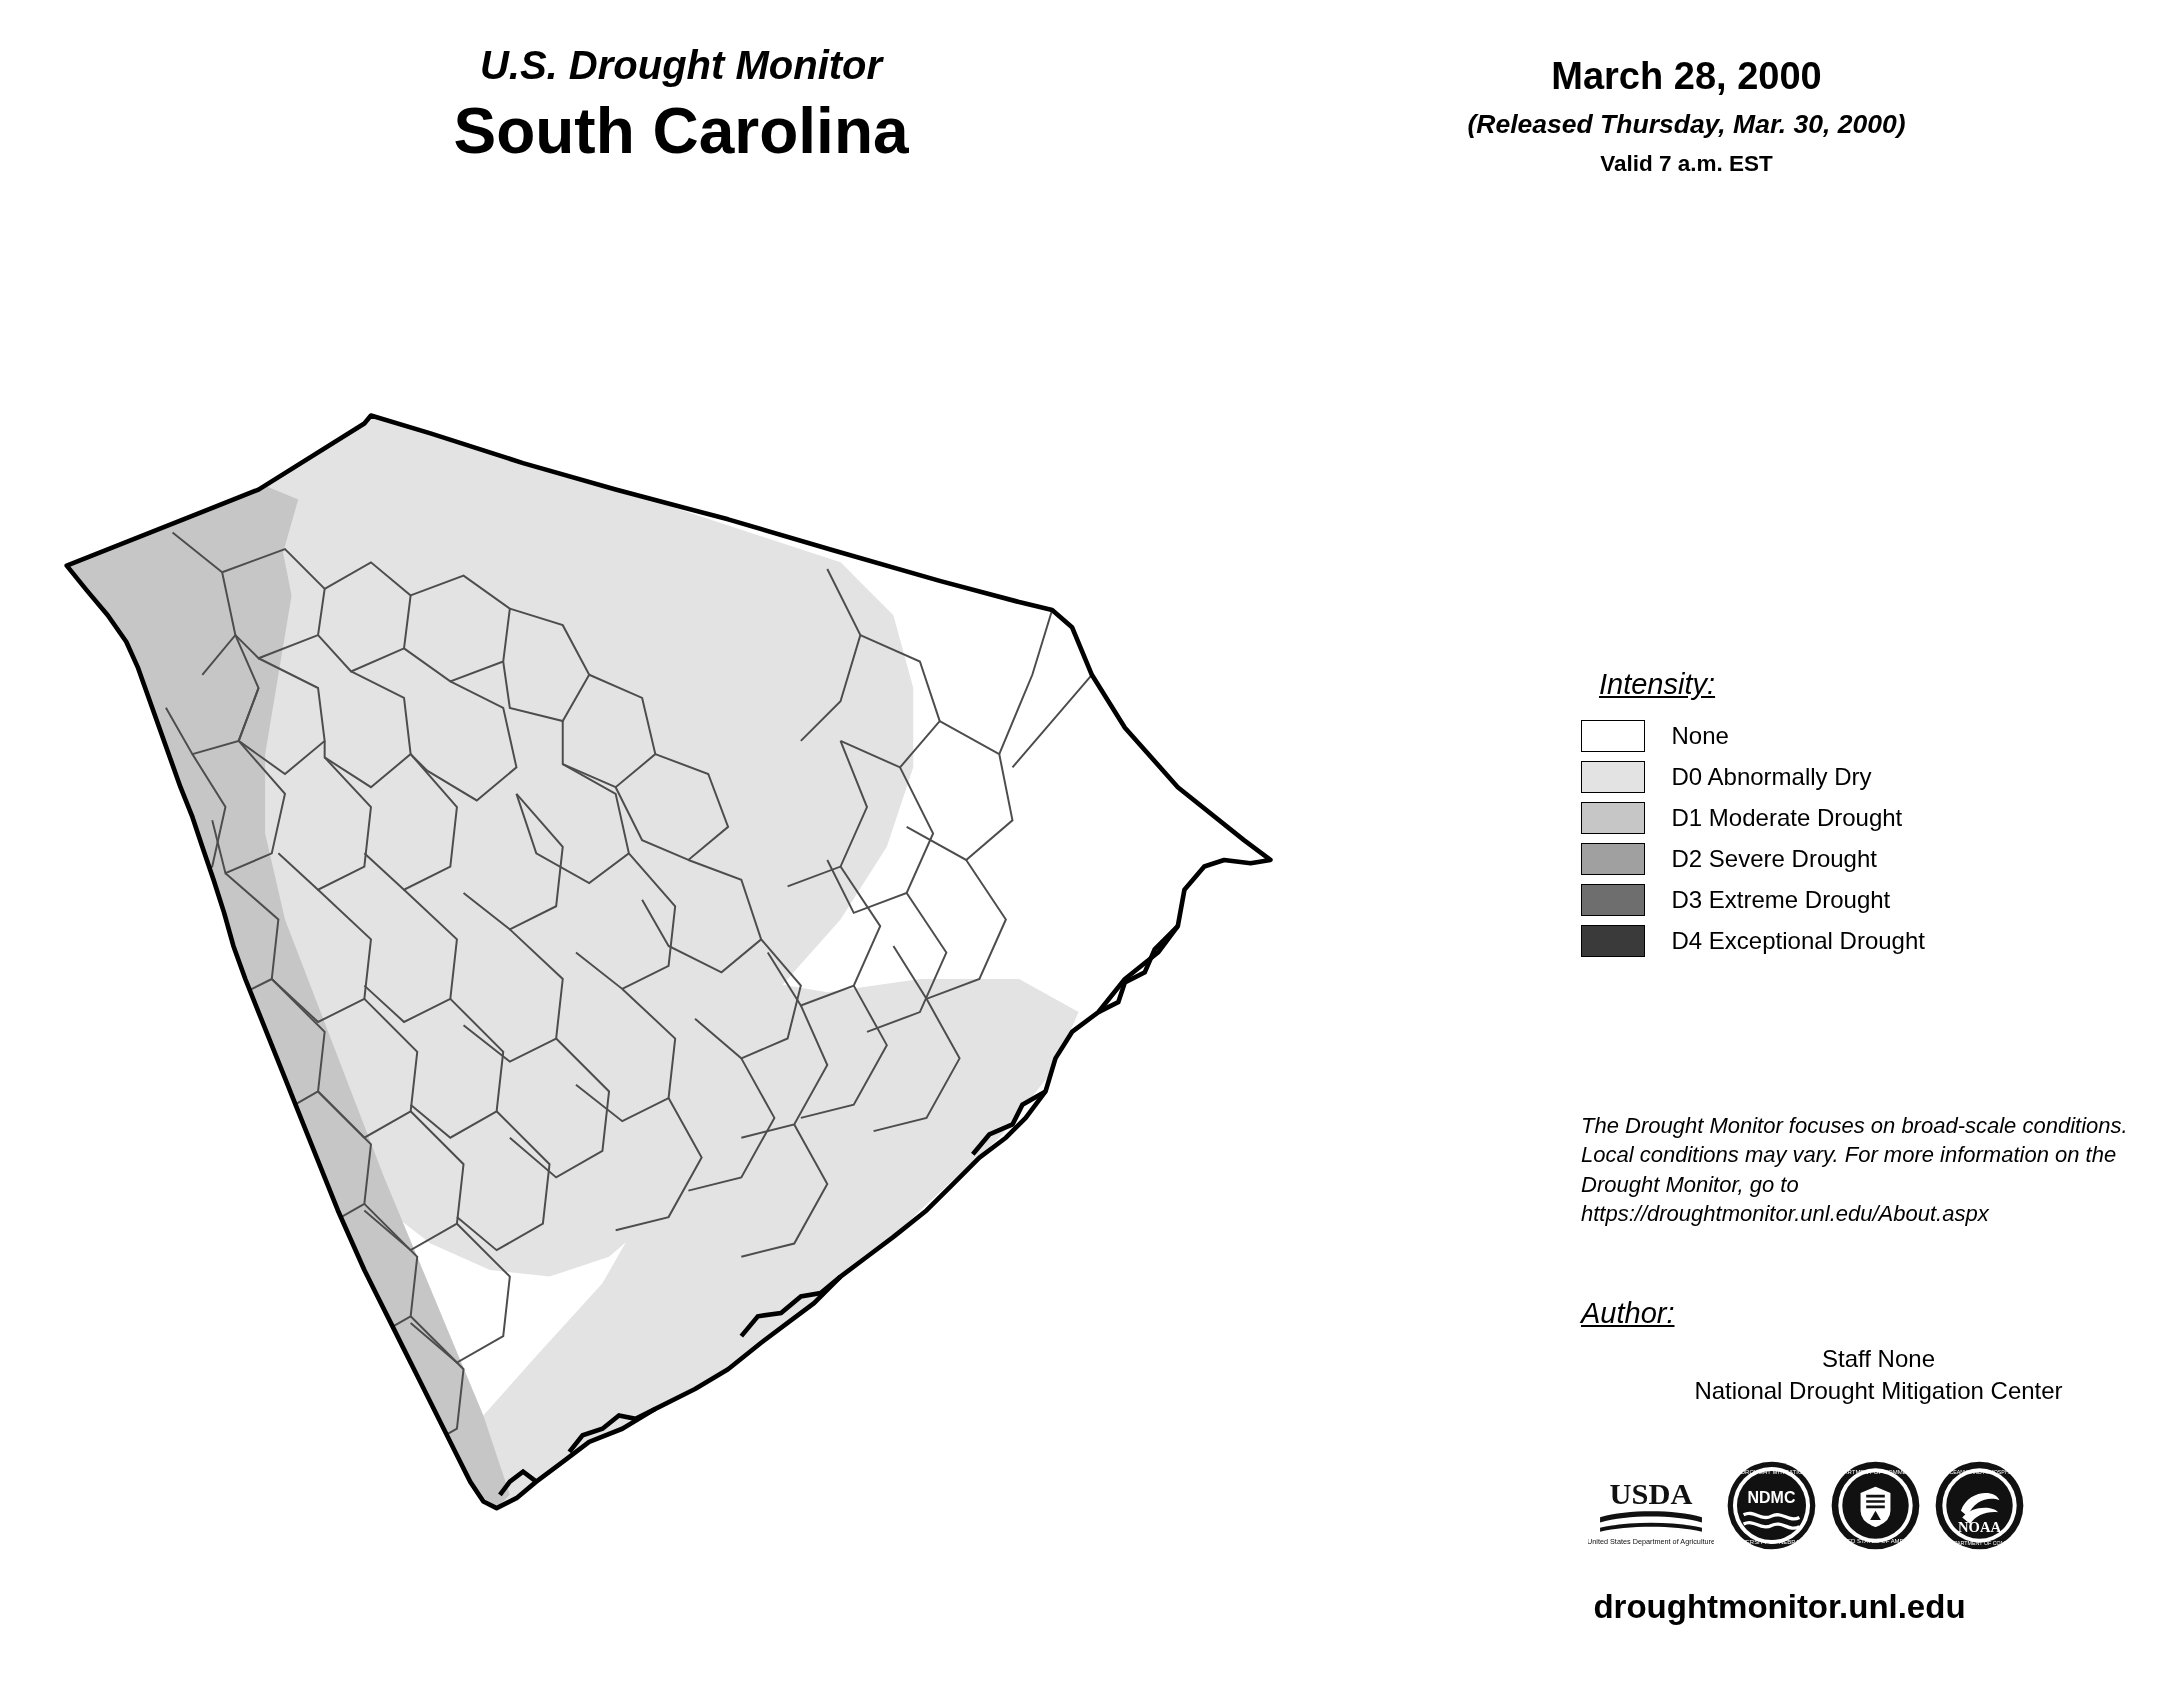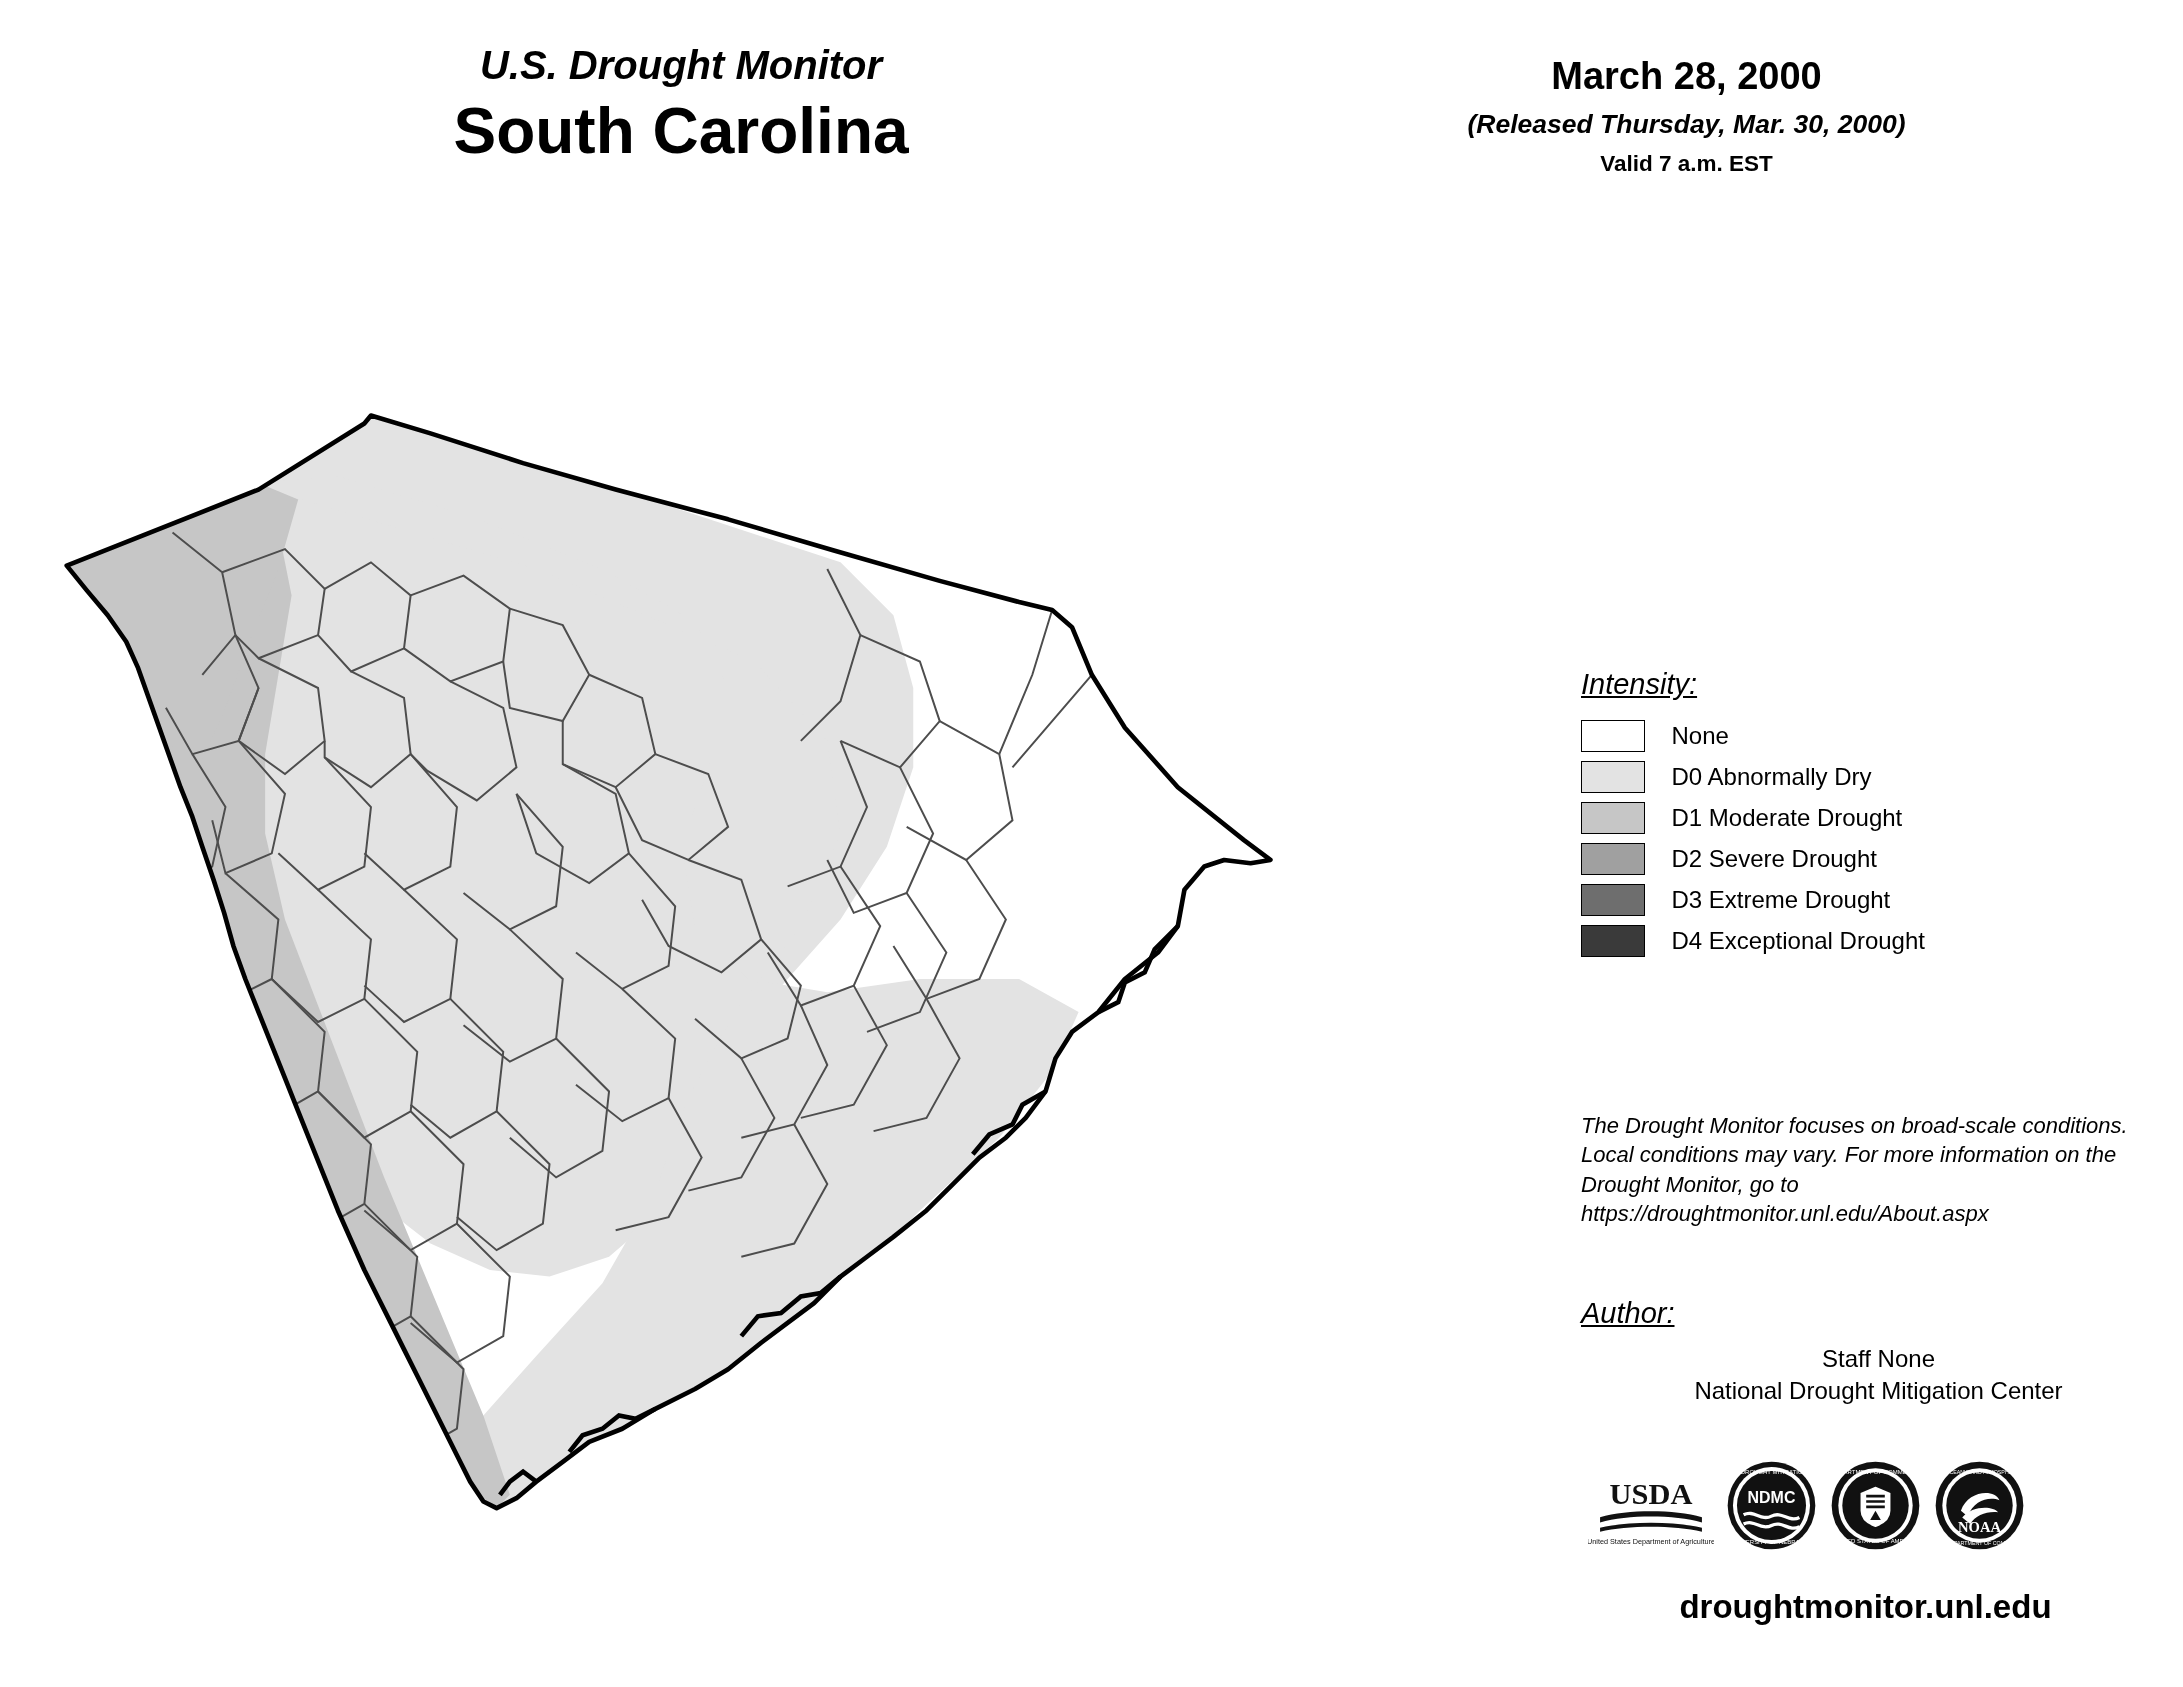--- a/index.html
+++ b/index.html
@@ -84,20 +84,21 @@
     left: 1581px;
     top: 668px;
     width: 582px;
   }
   #legend-heading {
     font-size: 29px;
     font-style: italic;
     font-weight: normal;
     text-decoration: underline;
     margin-bottom: 14.6px;
+    margin-left: 18px;
   }
   .legend-row {
     display: flex;
     align-items: center;
     height: 41px;
   }
   .legend-swatch {
     width: 64px;
     height: 32px;
     border: 1.3px solid #000000;
@@ -151,21 +152,21 @@
     align-items: center;
     gap: 11px;
   }
   .logo {
     flex: 0 0 auto;
   }
 
   
   #footer-url {
     position: absolute;
-    left: 1568px;
+    left: 1482px;
     top: 1588px;
     width: 595px;
     text-align: center;
     font-size: 33px;
     font-weight: bold;
   }
 </style>
 </head>
 <body>
 

